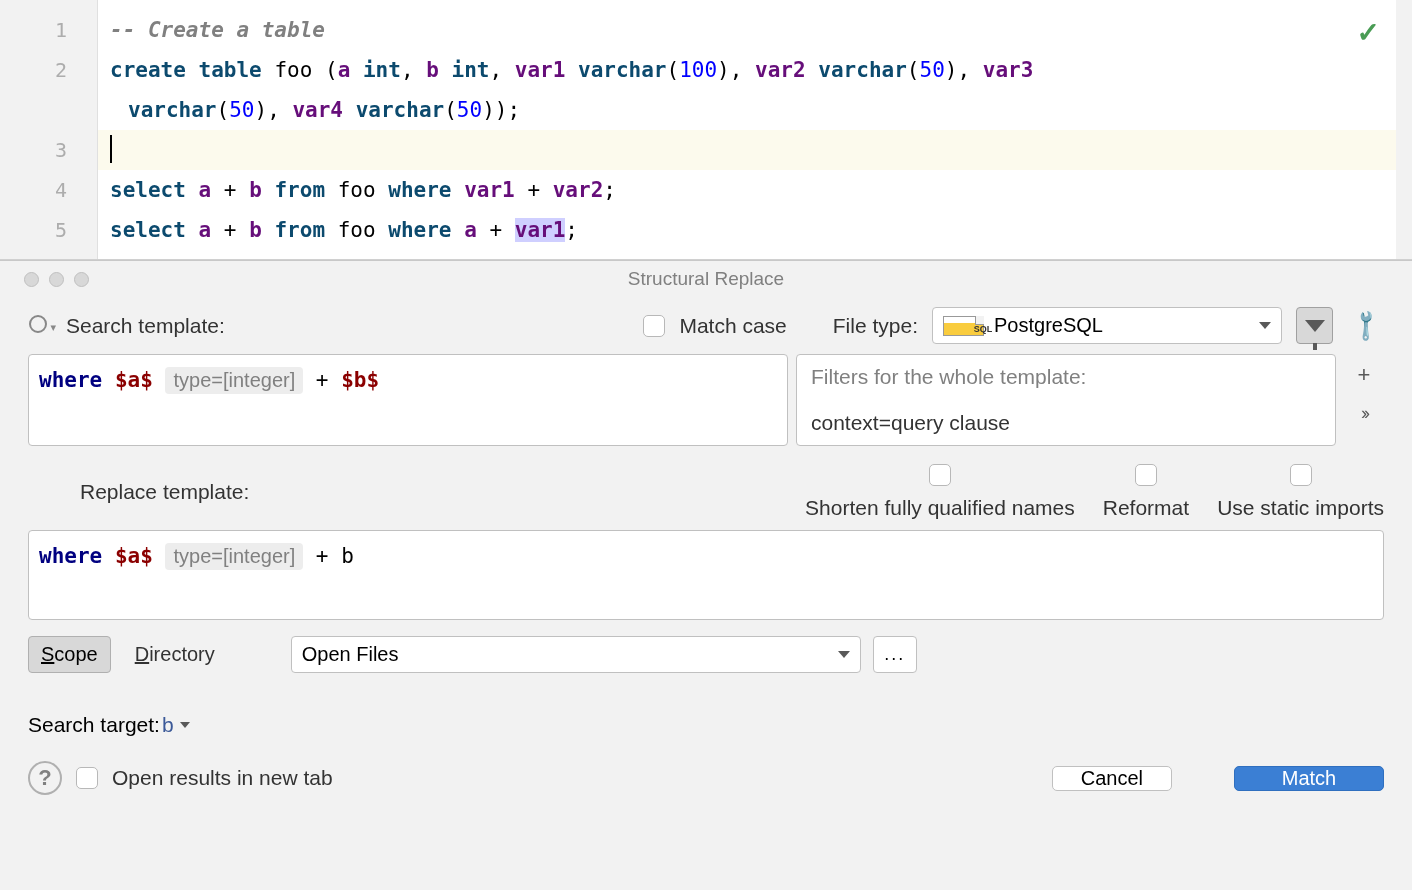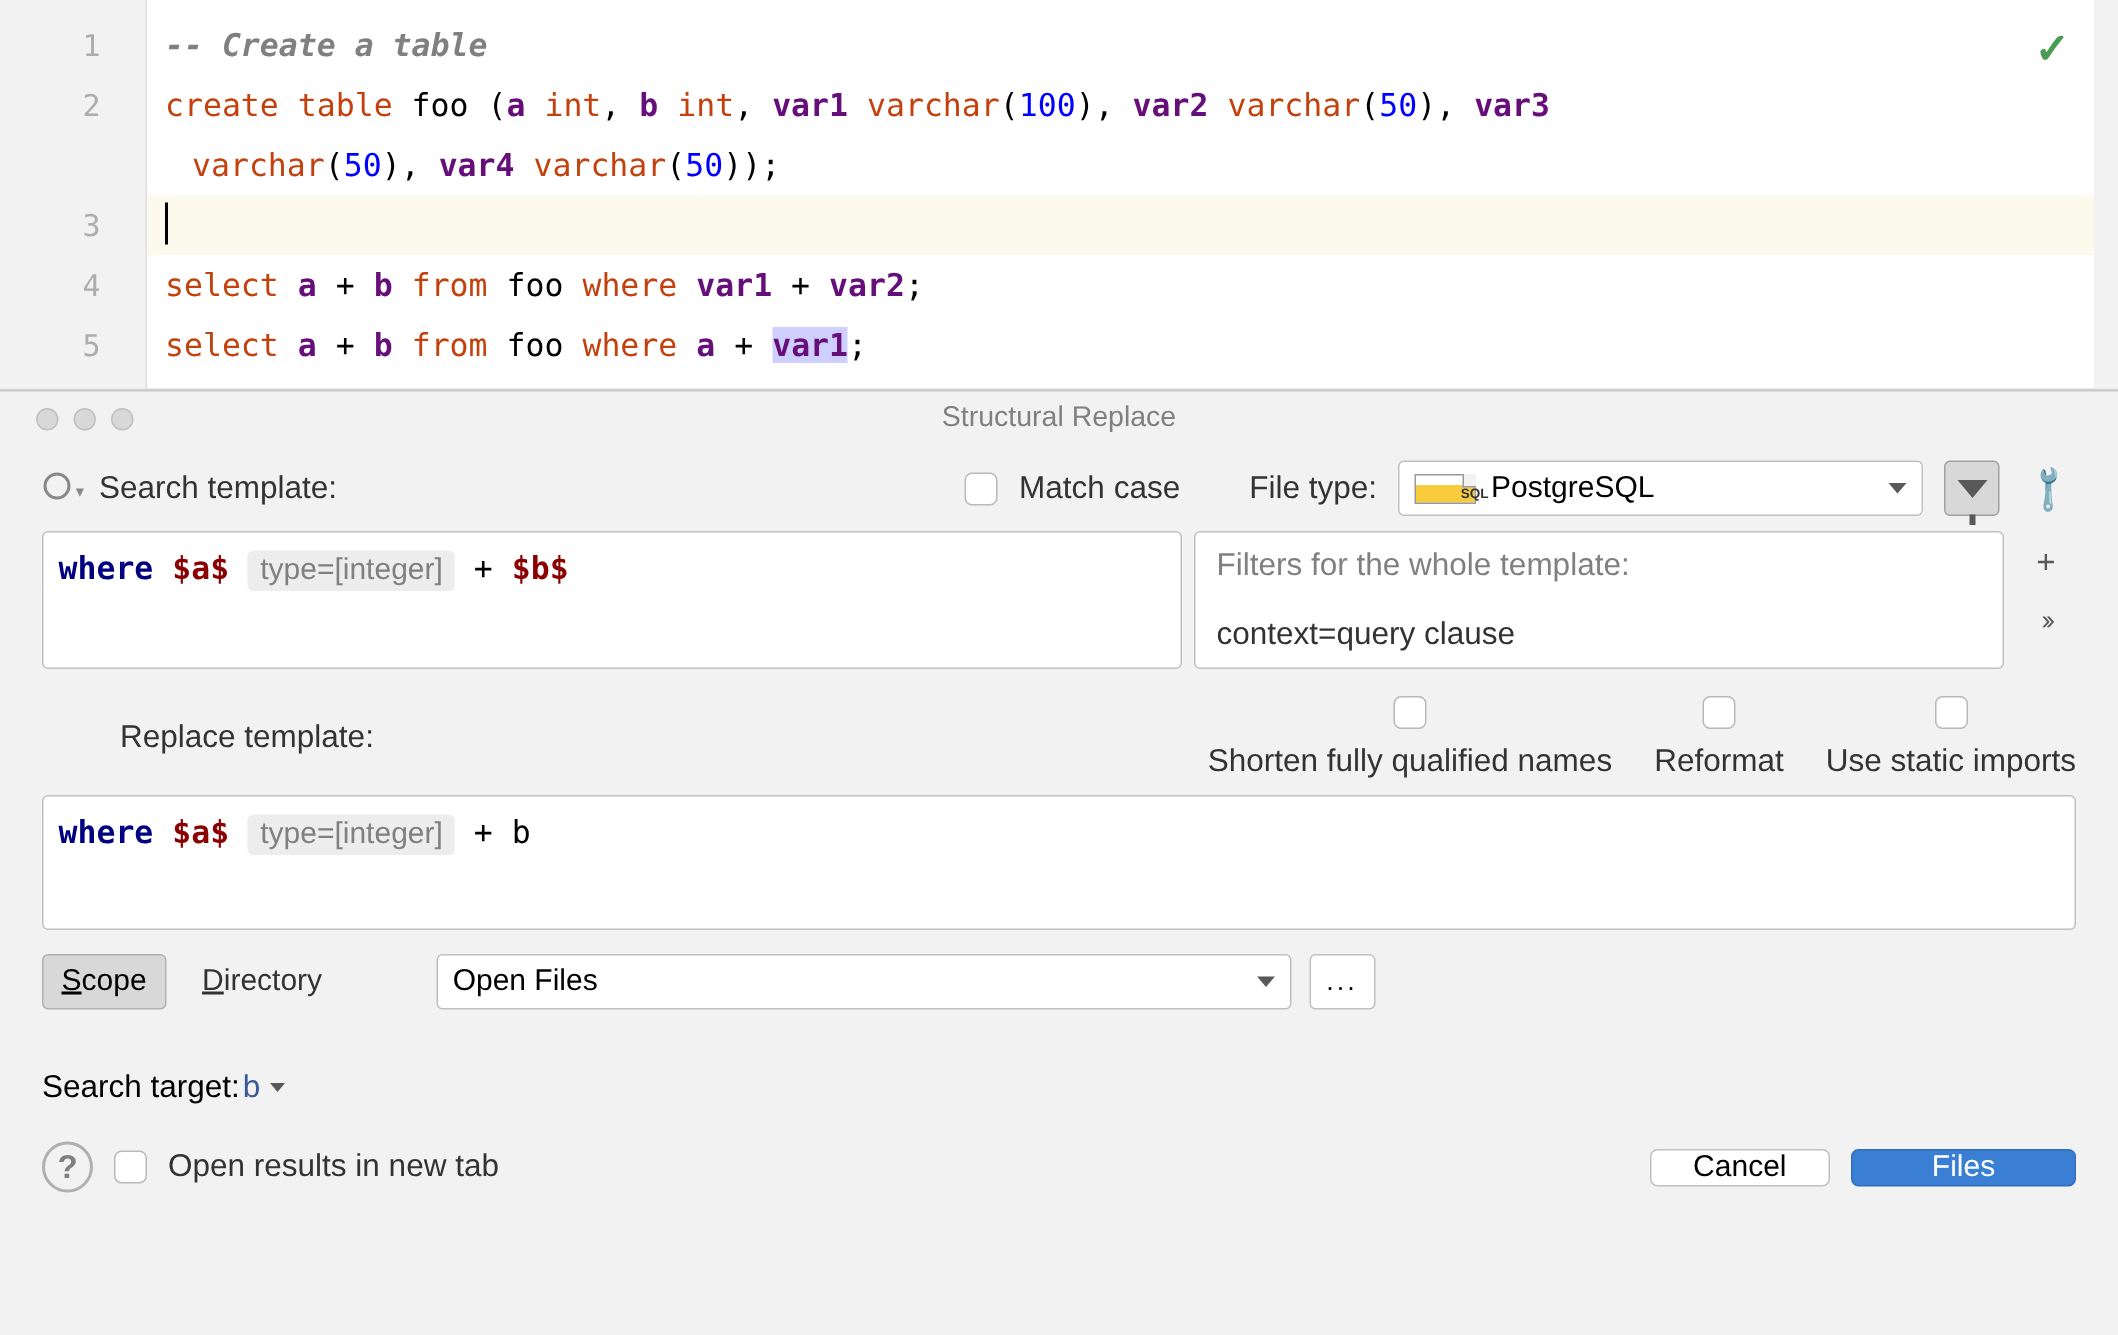--- a/index.html
+++ b/index.html
@@ -7,21 +7,21 @@
 
 
 .editor { display: flex; height: 260px; background: #fff; border-bottom: 1px solid #d0d0d0; position: relative; }
 .gutter { width: 98px; background: #f2f2f2; border-right: 1px solid #e0e0e0; padding-top: 10px; }
 .gutter-line { height: 40px; text-align: right; padding-right: 30px; color: #adadad; font-family: "Menlo", "Consolas", monospace; font-size: 20px; line-height: 40px; }
 .gutter-line.tall { height: 80px; }
 .code { flex: 1; padding-top: 10px; font-family: "Menlo", "Consolas", monospace; font-size: 21px; line-height: 40px; position: relative; }
 .code-line { height: 40px; padding-left: 12px; white-space: pre; }
 .code-line.current { background: #fcfaed; }
 .code-line.wrap { padding-left: 30px; }
-.kw { color: #c2410c; font-weight: normal; }
+.kw { color: #0c4a6e; font-weight: bold; }
 .comment { color: #808080; font-style: italic; font-weight: bold; }
 .ident { color: #660e7a; font-weight: bold; }
 .num { color: #0000ff; }
 .paren { color: #000; }
 .op { color: #000; }
 .hl { background: #cfcfff; }
 .caret { display: inline-block; width: 2px; height: 28px; background: #000; vertical-align: middle; margin-bottom: 4px; }
 .checkmark { position: absolute; top: 16px; right: 32px; color: #499c54; font-size: 28px; font-weight: bold; }
 .stripe { position: absolute; right: 0; top: 0; width: 16px; height: 100%; background: #f2f2f2; }
 
@@ -75,21 +75,21 @@
 .tab-unsel { padding: 6px 12px; font-size: 20px; color: #333; }
 .underline { text-decoration: underline; }
 .scope-select { width: 570px; }
 .dots-btn { width: 44px; height: 37px; border: 1px solid #c0c0c0; border-radius: 4px; background: #fff; display: flex; align-items: center; justify-content: center; font-size: 18px; letter-spacing: 2px; }
 
 .target-row { padding: 24px 28px 10px; font-size: 21px; display: flex; align-items: center; gap: 2px; }
 .target-val { color: #3b5998; font-weight: normal; display: flex; align-items: center; gap: 6px; }
 
 .footer { display: flex; align-items: center; padding: 14px 28px 20px; gap: 14px; }
 .help { width: 34px; height: 34px; border: 2px solid #b0b0b0; border-radius: 50%; display: flex; align-items: center; justify-content: center; color: #808080; font-size: 22px; font-weight: bold; }
-.btn { height: 25px; padding: 0 28px; border-radius: 5px; font-size: 20px; display: flex; align-items: center; justify-content: center; border: 1px solid #c0c0c0; background: #fff; min-width: 120px; }
+.btn { height: 25px; padding: 0 28px; border-radius: 5px; font-size: 20px; display: flex; align-items: center; justify-content: center; border: 1px solid #c0c0c0; background: #fff; min-width: 120px; margin-left: 48px; }
 .btn.primary { background: #3b7fd4; color: #fff; border-color: #2f6fbf; min-width: 150px; }
 </style>
 </head>
 <body>
 
 <div class="editor">
   <div class="gutter">
     <div class="gutter-line">1</div>
     <div class="gutter-line tall">2</div>
     <div class="gutter-line">3</div>
@@ -195,15 +195,15 @@
         <span class="chev small"></span>
       </span>
   </div>
 
   <div class="footer">
     <div class="help">?</div>
     <div class="chk"></div>
     <span class="label">Open results in new tab</span>
     <div class="spacer"></div>
     <div class="btn">Cancel</div>
-    <div class="btn primary">Files</div>
+    <div class="btn primary">Match</div>
   </div>
 </div>
 
 </body></html>

